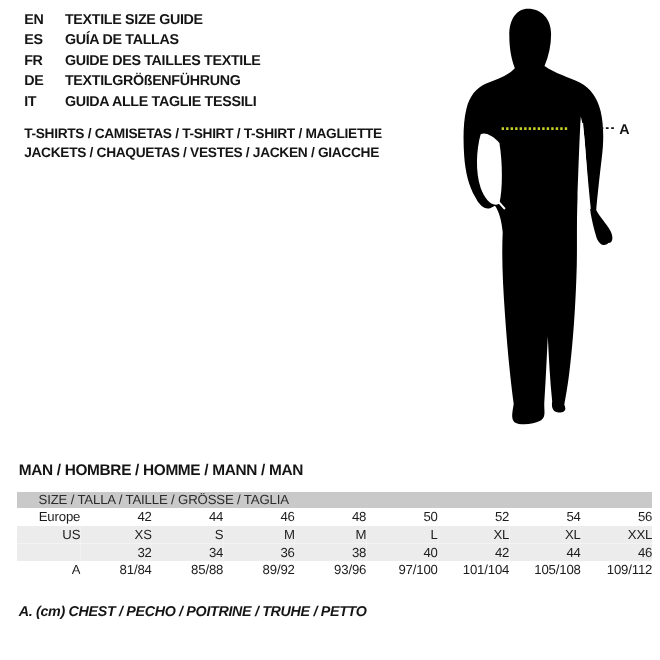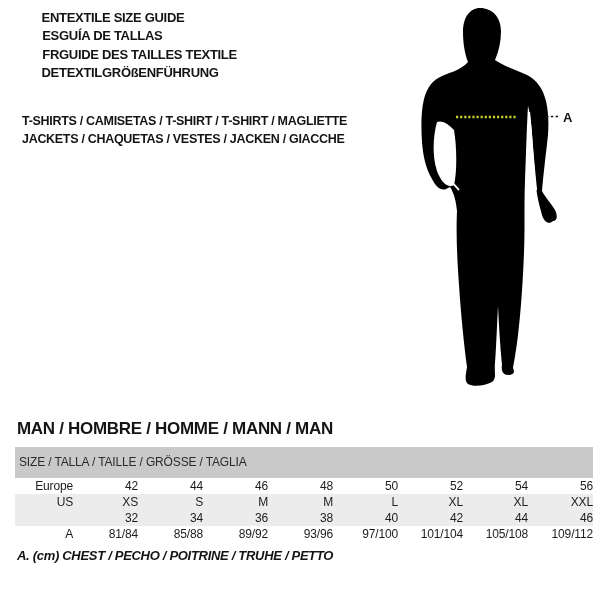--- a/index.html
+++ b/index.html
@@ -3,32 +3,32 @@
 <meta charset="utf-8">
 <style>
   html,body { margin:0; padding:0; background:#ffffff; }
   .canvas {
     position:relative; width:600px; height:600px; background:#ffffff;
     font-family:"Liberation Sans", sans-serif; color:#141414; overflow:hidden;
   }
   
   .lang-list { position:absolute; left:22px; top:9px; }
   .lang-row { display:flex; line-height:18.4px; font-size:13px; font-weight:700; letter-spacing:-0.3px; }
-  .lang-code { width:37px;text-align:right; }
+  .lang-code { width:37px; }
   
   .categories { position:absolute; left:22px; top:112px; font-size:12.5px; font-weight:700; letter-spacing:-0.3px; line-height:18px; white-space:nowrap; }
   
   .figure-svg { position:absolute; left:395px; top:0; }
   .measure-label-text { font-family:"Liberation Sans", sans-serif; font-size:13px; font-weight:600; fill:#141414; }
   
-  .section-title { position:absolute; left:17px; top:419px; font-size:17px; font-weight:700; letter-spacing:-0.3px; }
+  .section-title { position:absolute; left:17px; top:419px; font-size:14px; font-weight:700; letter-spacing:-0.3px; }
   
   .size-table { position:absolute; left:15px; top:447px; width:578px; border-collapse:collapse; table-layout:fixed; font-size:12px; letter-spacing:-0.15px; color:#1c1c1c; }
   .size-table td { padding:0; text-align:right; height:16px; line-height:16px; overflow:hidden; white-space:nowrap; }
-  .size-table .thead-cell { text-align:left; padding-left:4px; height:31px; line-height:15px; color:#2b2b2b; }
+  .size-table .thead-cell { text-align:left; padding-left:20px; height:15px; line-height:15px; color:#2b2b2b; }
   .size-table .rowlabel { text-align:right; padding-left:3px; }
   
   .footnote { position:absolute; left:17px; top:548px; font-size:13px; font-weight:700; letter-spacing:-0.3px;font-style:italic; }
 </style>
 </head>
 <body>
 
 <div class="canvas">
 
   <div class="lang-list">
@@ -40,20 +40,24 @@
       <span class="lang-code">ES</span>
       <span class="lang-label">GUÍA DE TALLAS</span>
     </div>
     <div class="lang-row">
       <span class="lang-code">FR</span>
       <span class="lang-label">GUIDE DES TAILLES TEXTILE</span>
     </div>
     <div class="lang-row">
       <span class="lang-code">DE</span>
       <span class="lang-label">TEXTILGRÖßENFÜHRUNG</span>
+    </div>
+    <div class="lang-row">
+      <span class="lang-code">IT</span>
+      <span class="lang-label">GUIDA ALLE TAGLIE TESSILI</span>
     </div>
   </div>
 
   <div class="categories">
     <div>T-SHIRTS / CAMISETAS / T-SHIRT / T-SHIRT / MAGLIETTE</div>
     <div>JACKETS / CHAQUETAS / VESTES / JACKEN / GIACCHE</div>
   </div>
 
   <svg class="figure-svg" width="205" height="400" viewBox="395 0 205 400" xmlns="http://www.w3.org/2000/svg">
     <path d="M480,8

